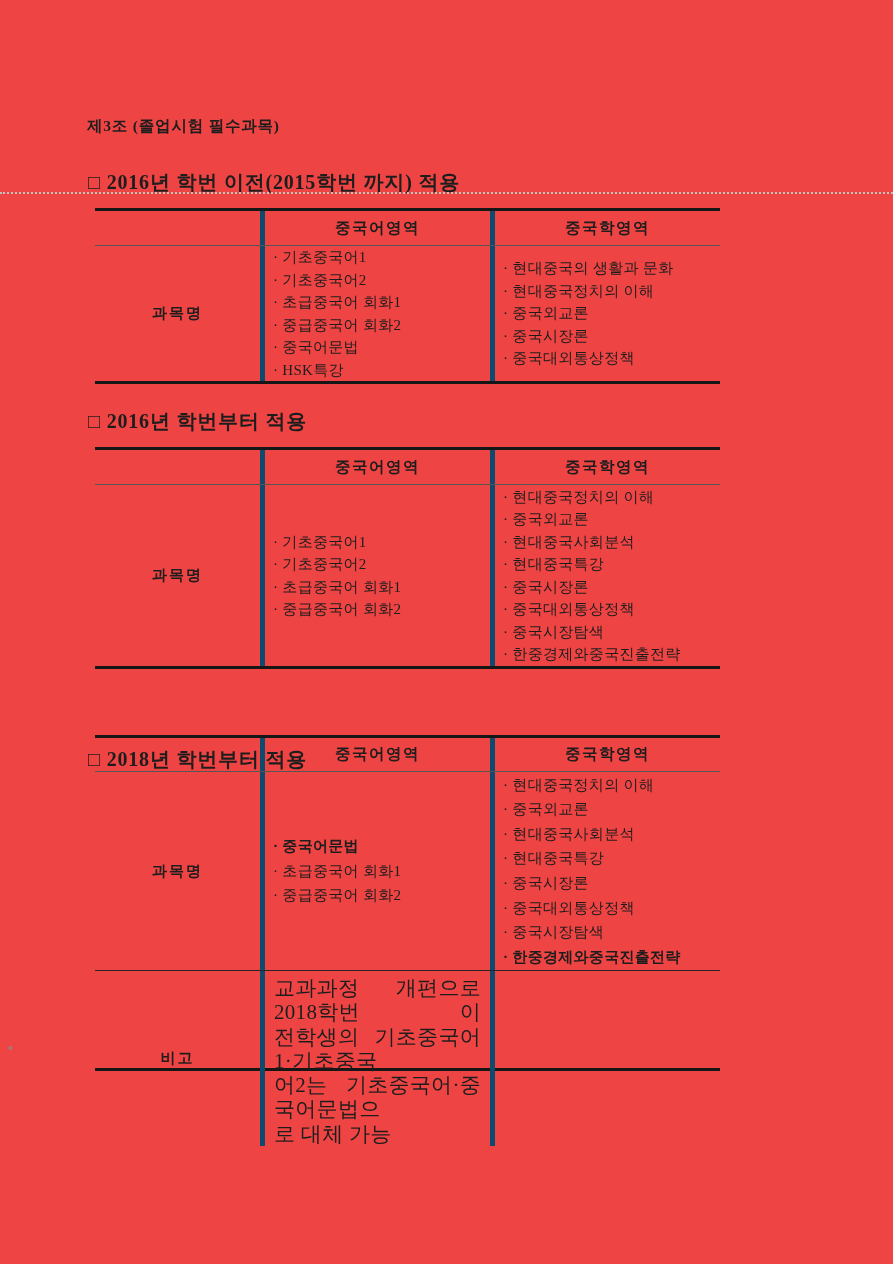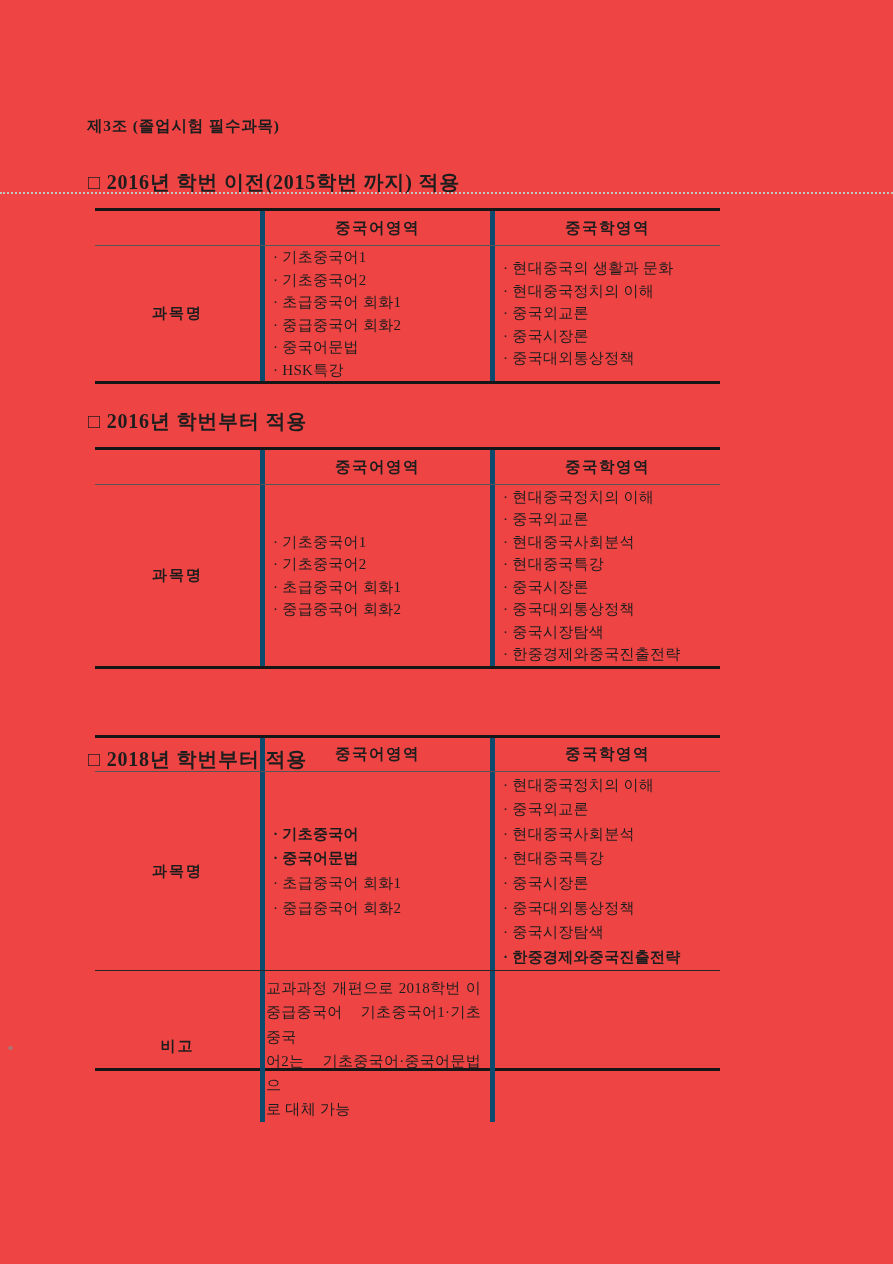--- a/index.html
+++ b/index.html
@@ -60,21 +60,21 @@
   }
   .tbl-1 .item,.tbl-2 .item{line-height:22.5px;}
   .tbl-3 .item{line-height:24.6px;}
   .item.bold{font-weight:bold;}
   .remark-row{
     display:grid;grid-template-columns:165px 230px 230px;
     border-top:1px solid #262626;
     height:97px;
   }
   .remark-cell{
-    padding:5px 9px 0 1px;font-size:15px;letter-spacing:0.3px;
+    padding:5px 9px 0 9px;font-size:21px;letter-spacing:0.3px;
   }
   .remark-line{
     line-height:24.3px;
     text-align:justify;text-align-last:justify;
   }
   .remark-line.last{text-align:left;text-align-last:left;}
   .speck{
     position:absolute;left:8px;top:1046px;width:5px;height:4px;
     background:#8a8a8a;border-radius:50%;opacity:0.65;
   }
@@ -148,41 +148,40 @@
 
   <div class="tbl tbl-3">
     <div class="tbl-header">
       <div class="hcell"></div>
       <div class="hcell vline">중국어영역</div>
       <div class="hcell vline">중국학영역</div>
     </div>
     <div class="tbl-body">
       <div class="label-cell">과목명</div>
       <div class="list-cell vline">
-        <div class="item bold">· 기초중국어</div>
         <div class="item bold">· 중국어문법</div>
         <div class="item">· 초급중국어 회화1</div>
         <div class="item">· 중급중국어 회화2</div>
       </div>
       <div class="list-cell vline">
         <div class="item">· 현대중국정치의 이해</div>
         <div class="item">· 중국외교론</div>
         <div class="item">· 현대중국사회분석</div>
         <div class="item">· 현대중국특강</div>
         <div class="item">· 중국시장론</div>
         <div class="item">· 중국대외통상정책</div>
         <div class="item">· 중국시장탐색</div>
         <div class="item bold">· 한중경제와중국진출전략</div>
       </div>
     </div>
     <div class="remark-row">
       <div class="label-cell">비고</div>
       <div class="remark-cell vline">
         <div class="remark-line">교과과정 개편으로 2018학번 이</div>
-        <div class="remark-line">중급중국어 기초중국어1·기초중국</div>
+        <div class="remark-line">전학생의 기초중국어1·기초중국</div>
         <div class="remark-line">어2는 기초중국어·중국어문법으</div>
         <div class="remark-line last">로 대체 가능</div>
       </div>
       <div class="remark-cell vline"></div>
     </div>
   </div>
 
   <div class="speck"></div>
 
 </div>

